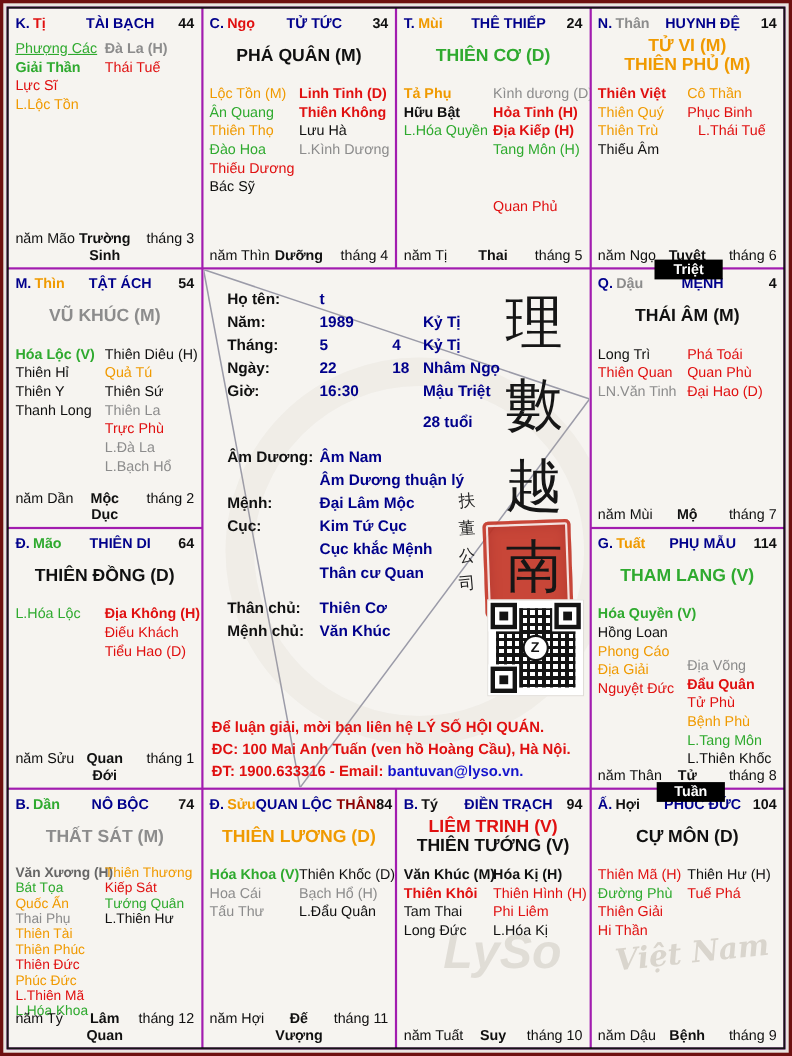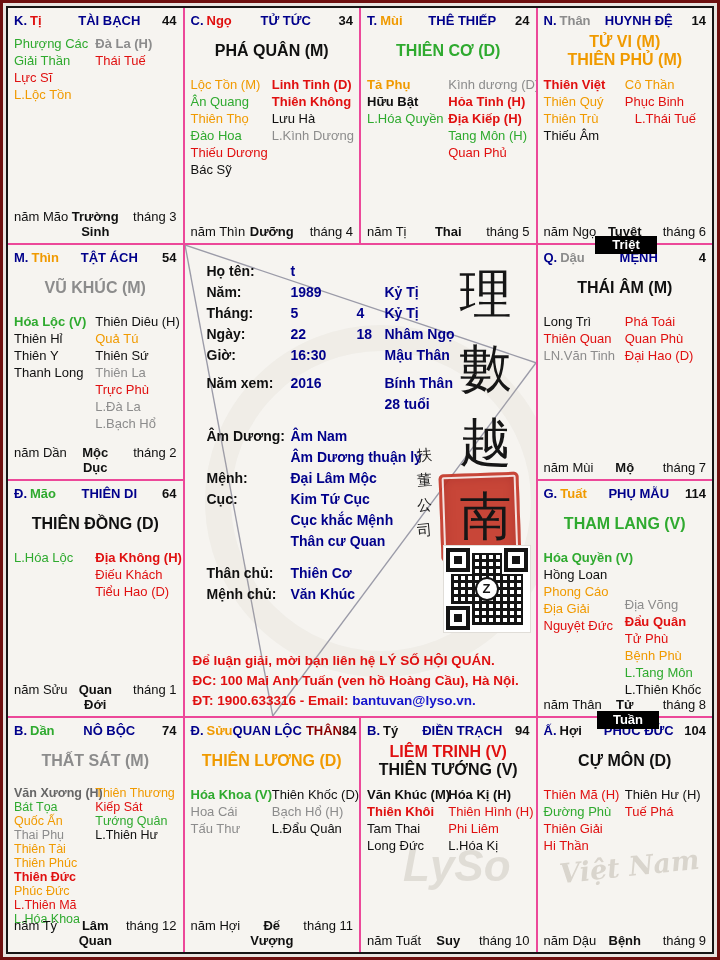--- a/index.html
+++ b/index.html
@@ -1,18 +1,18 @@
 <!DOCTYPE html>
 <html><head>
 <meta charset="utf-8">
 <style>
   html,body{margin:0;padding:0;}
   body{width:720px;height:960px;font-family:"Liberation Sans",sans-serif;background:#e8e4e0;}
   .board{box-sizing:border-box;position:relative;width:720px;height:960px;border:3px solid #6e1010;padding:3px;background:#e8e4e0;}
-  .grid{box-sizing:border-box;width:100%;height:100%;display:grid;grid-template-columns:repeat(4,1fr);grid-template-rows:repeat(4,1fr);gap:2px;background:#ec4899;border:2px solid #151515;}
+  .grid{box-sizing:border-box;width:100%;height:100%;display:grid;grid-template-columns:repeat(4,1fr);grid-template-rows:repeat(4,1fr);gap:2px;background:#a21caf;border:2px solid #151515;}
   .cell{position:relative;background:#f6f4f0;padding:5px 6px;overflow:hidden;}
   .hdr{display:flex;align-items:baseline;font-size:13px;font-weight:bold;height:16px;}
   .canchi{width:54px;white-space:nowrap;}
   .stem{color:#00008B;}
   .branch{margin-left:3px;}
   .pname{flex:1;text-align:center;color:#00008B;white-space:nowrap;}
   .than{color:#8B0000;margin-left:4px;}
   .than:empty{display:none;}
   .pnum{width:26px;text-align:right;color:#101010;}
   .mains{height:38px;margin-top:3px;display:flex;flex-direction:column;justify-content:center;text-align:center;font-size:16px;font-weight:bold;line-height:18px;}
@@ -69,22 +69,22 @@
   <div class="grid">
 
     <div class="cell" style="grid-area:1/1">
       <div class="hdr">
         <span class="canchi"><b class="stem">K.</b><b class="branch" style="color: rgb(224, 16, 16);">Tị</b></span>
         <span class="pname"><span>TÀI BẠCH</span></span>
         <span class="pnum">44</span>
       </div>
       <div class="cols">
         <div class="col">
-            <span class="star" style="color: rgb(47, 170, 47);">Phượng Các</span>
-            <span class="star" style="color: rgb(47, 170, 47);">Giải Thần</span>
+            <span class="star" style="color: rgb(47, 170, 47); text-decoration: underline;">Phượng Các</span>
+            <span class="star" style="color: rgb(47, 170, 47); font-weight: bold;">Giải Thần</span>
             <span class="star" style="color: rgb(224, 16, 16);">Lực Sĩ</span>
             <span class="star" style="color: rgb(240, 154, 0);">L.Lộc Tồn</span>
           </div>
         <div class="col">
             <span class="star b" style="color: rgb(140, 140, 140);">Đà La (H)</span>
             <span class="star" style="color: rgb(224, 16, 16);">Thái Tuế</span>
           </div>
       </div>
       <div class="ftr">
         <span class="fy">năm Mão</span>
@@ -138,21 +138,21 @@
         <div class="col">
             <span class="star b" style="color: rgb(240, 154, 0);">Tả Phụ</span>
             <span class="star b" style="color: rgb(16, 16, 16);">Hữu Bật</span>
             <span class="star" style="color: rgb(47, 170, 47);">L.Hóa Quyền</span>
           </div>
         <div class="col">
             <span class="star" style="color: rgb(140, 140, 140);">Kình dương (D)</span>
             <span class="star b" style="color: rgb(224, 16, 16);">Hỏa Tinh (H)</span>
             <span class="star b" style="color: rgb(224, 16, 16);">Địa Kiếp (H)</span>
             <span class="star" style="color: rgb(47, 170, 47);">Tang Môn (H)</span>
-            <span class="star" style="color: rgb(224, 16, 16);">Quan Phủ</span>
+            <span class="star" style="color: rgb(224, 16, 16); margin-top: 35px;">Quan Phủ</span>
           </div>
       </div>
       <div class="ftr">
         <span class="fy">năm Tị</span>
           <b class="fc">Thai</b>
           <span class="fm">tháng 5</span>
       </div>
     </div>
 
     <div class="cell" style="grid-area:1/4">
@@ -246,29 +246,23 @@
         <div class="row">
             <span class="lbl">Ngày:</span>
             <span class="v1">22</span>
             <span class="v2">18</span>
             <span class="vr">Nhâm Ngọ</span>
           </div>
         <div class="row">
             <span class="lbl">Giờ:</span>
             <span class="v1">16:30</span>
             <span class="v2"></span>
-            <span class="vr">Mậu Thân</span>
+            <span class="vr">Mậu Triệt</span>
           </div>
         <div class="gap"></div>
-        <div class="row">
-            <span class="lbl">Năm xem:</span>
-            <span class="v1">2016</span>
-            <span class="v2"></span>
-            <span class="vr">Bính Thân</span>
-          </div>
         <div class="row">
             <span class="lbl"></span>
             <span class="v1"></span>
             <span class="v2"></span>
             <span class="vr">28 tuổi</span>
           </div>
         <div class="gap2"></div>
         <div class="row">
             <span class="lbl">Âm Dương:</span>
             <span class="vw">Âm Nam</span>
@@ -429,21 +423,21 @@
           <span class="star" style="color: rgb(140, 140, 140);">THẤT SÁT (M)</span>
         </div>
       <div class="cols">
         <div class="col">
             <span class="star b" style="color: rgb(102, 102, 102);">Văn Xương (H)</span>
             <span class="star" style="color: rgb(47, 170, 47);">Bát Tọa</span>
             <span class="star" style="color: rgb(240, 154, 0);">Quốc Ấn</span>
             <span class="star" style="color: rgb(140, 140, 140);">Thai Phụ</span>
             <span class="star" style="color: rgb(240, 154, 0);">Thiên Tài</span>
             <span class="star" style="color: rgb(240, 154, 0);">Thiên Phúc</span>
-            <span class="star" style="color: rgb(224, 16, 16); font-weight: bold;">Thiên Đức</span>
+            <span class="star" style="color: rgb(224, 16, 16);">Thiên Đức</span>
             <span class="star" style="color: rgb(240, 154, 0);">Phúc Đức</span>
             <span class="star" style="color: rgb(224, 16, 16);">L.Thiên Mã</span>
             <span class="star" style="color: rgb(47, 170, 47);">L.Hóa Khoa</span>
           </div>
         <div class="col">
             <span class="star" style="color: rgb(240, 154, 0);">Thiên Thương</span>
             <span class="star" style="color: rgb(224, 16, 16);">Kiếp Sát</span>
             <span class="star" style="color: rgb(47, 170, 47);">Tướng Quân</span>
             <span class="star" style="color: rgb(16, 16, 16);">L.Thiên Hư</span>
           </div>

